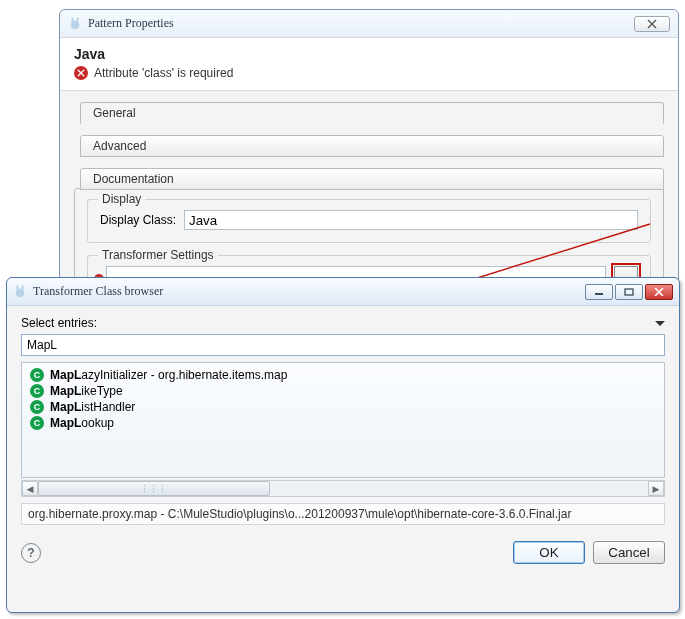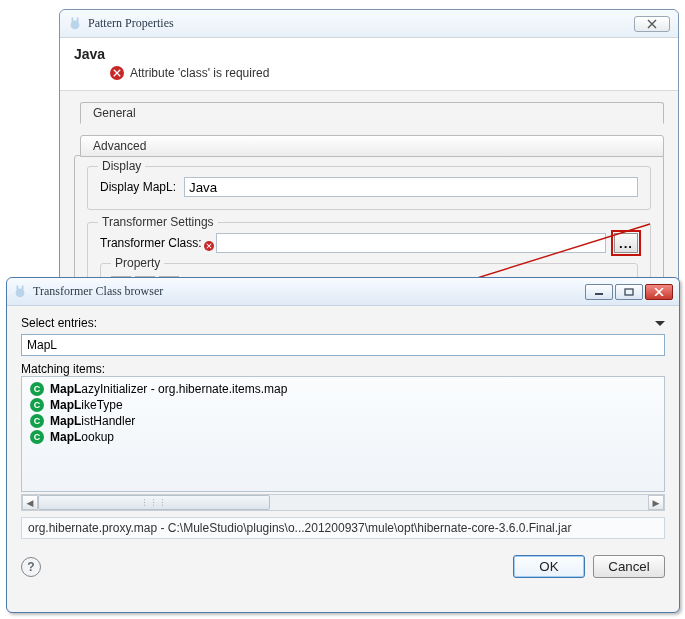--- a/index.html
+++ b/index.html
@@ -57,21 +57,21 @@
     background: #fff;
     padding: 8px 14px 10px;
     border-bottom: 1px solid #d9d9d9;
   }
   .pp-header h1 {
     margin: 0 0 4px 0;
     font-size: 14px;
     font-weight: bold;
     color: #222;
   }
-  .err-line { display: flex; align-items: center; gap: 6px; color: #333; margin-left: 36px; }
+  .err-line { display: flex; align-items: center; gap: 6px; color: #333; }
   .err-icon {
     width: 14px; height: 14px; border-radius: 50%;
     background: #c62828; display: flex; align-items: center; justify-content: center;
   }
   .err-icon svg { width: 8px; height: 8px; }
 
   .pp-body { padding: 10px 14px; }
   .tabs { display: flex; gap: 11px; margin-bottom: -1px; padding-left: 6px; flex-direction: column; }
   .tab {
     padding: 3px 12px;
@@ -344,36 +344,36 @@
           </svg>
       </span>
       <span>Attribute 'class' is required</span>
     </div>
   </div>
 
   <div class="pp-body">
     <div class="tabs">
       <div class="tab active">General</div>
       <div class="tab">Advanced</div>
+      <div class="tab">Documentation</div>
     </div>
 
     <div class="tab-pane">
 
       <div class="fieldset">
         <span class="legend">Display</span>
         <div class="row">
-          <label>Display MapL:</label>
+          <label>Display Class:</label>
           <input class="txt" value="Java" style="">
         </div>
       </div>
 
       <div class="fieldset" style="padding-bottom:16px;">
         <span class="legend">Transformer Settings</span>
         <div class="row" style="align-items:flex-start;">
-          <label style="padding-top:3px;">Transformer Class:</label>
           <div style="flex:1; display:flex; align-items:flex-start;">
             <div class="tc-err">
               <svg viewBox="0 0 8 8" width="6" height="6">
                   <path d="M1 1 L7 7 M7 1 L1 7" stroke="#fff" stroke-width="1.4"></path>
                 </svg>
             </div>
             <input class="txt" style="margin-left: -4px;" value="">
           </div>
           <div style="position:relative;">
             <button class="browse-btn">...</button>
@@ -436,21 +436,20 @@
       </div>
     </div>
   </div>
 
   <div class="tb-body">
     <div class="se-row">
       <span>Select entries:</span>
       <div class="dropdown-caret"></div>
     </div>
     <input class="search-input" value="MapL" style="">
-    <div>Matching items:</div>
 
     <div class="list">
       <div class="list-row">
         <span class="cls-icon">C</span>
         <span><b>MapL</b><span>azyInitializer - org.hibernate.items.map</span></span>
       </div>
       <div class="list-row">
         <span class="cls-icon">C</span>
         <span><b>MapL</b><span>ikeType</span></span>
       </div>

